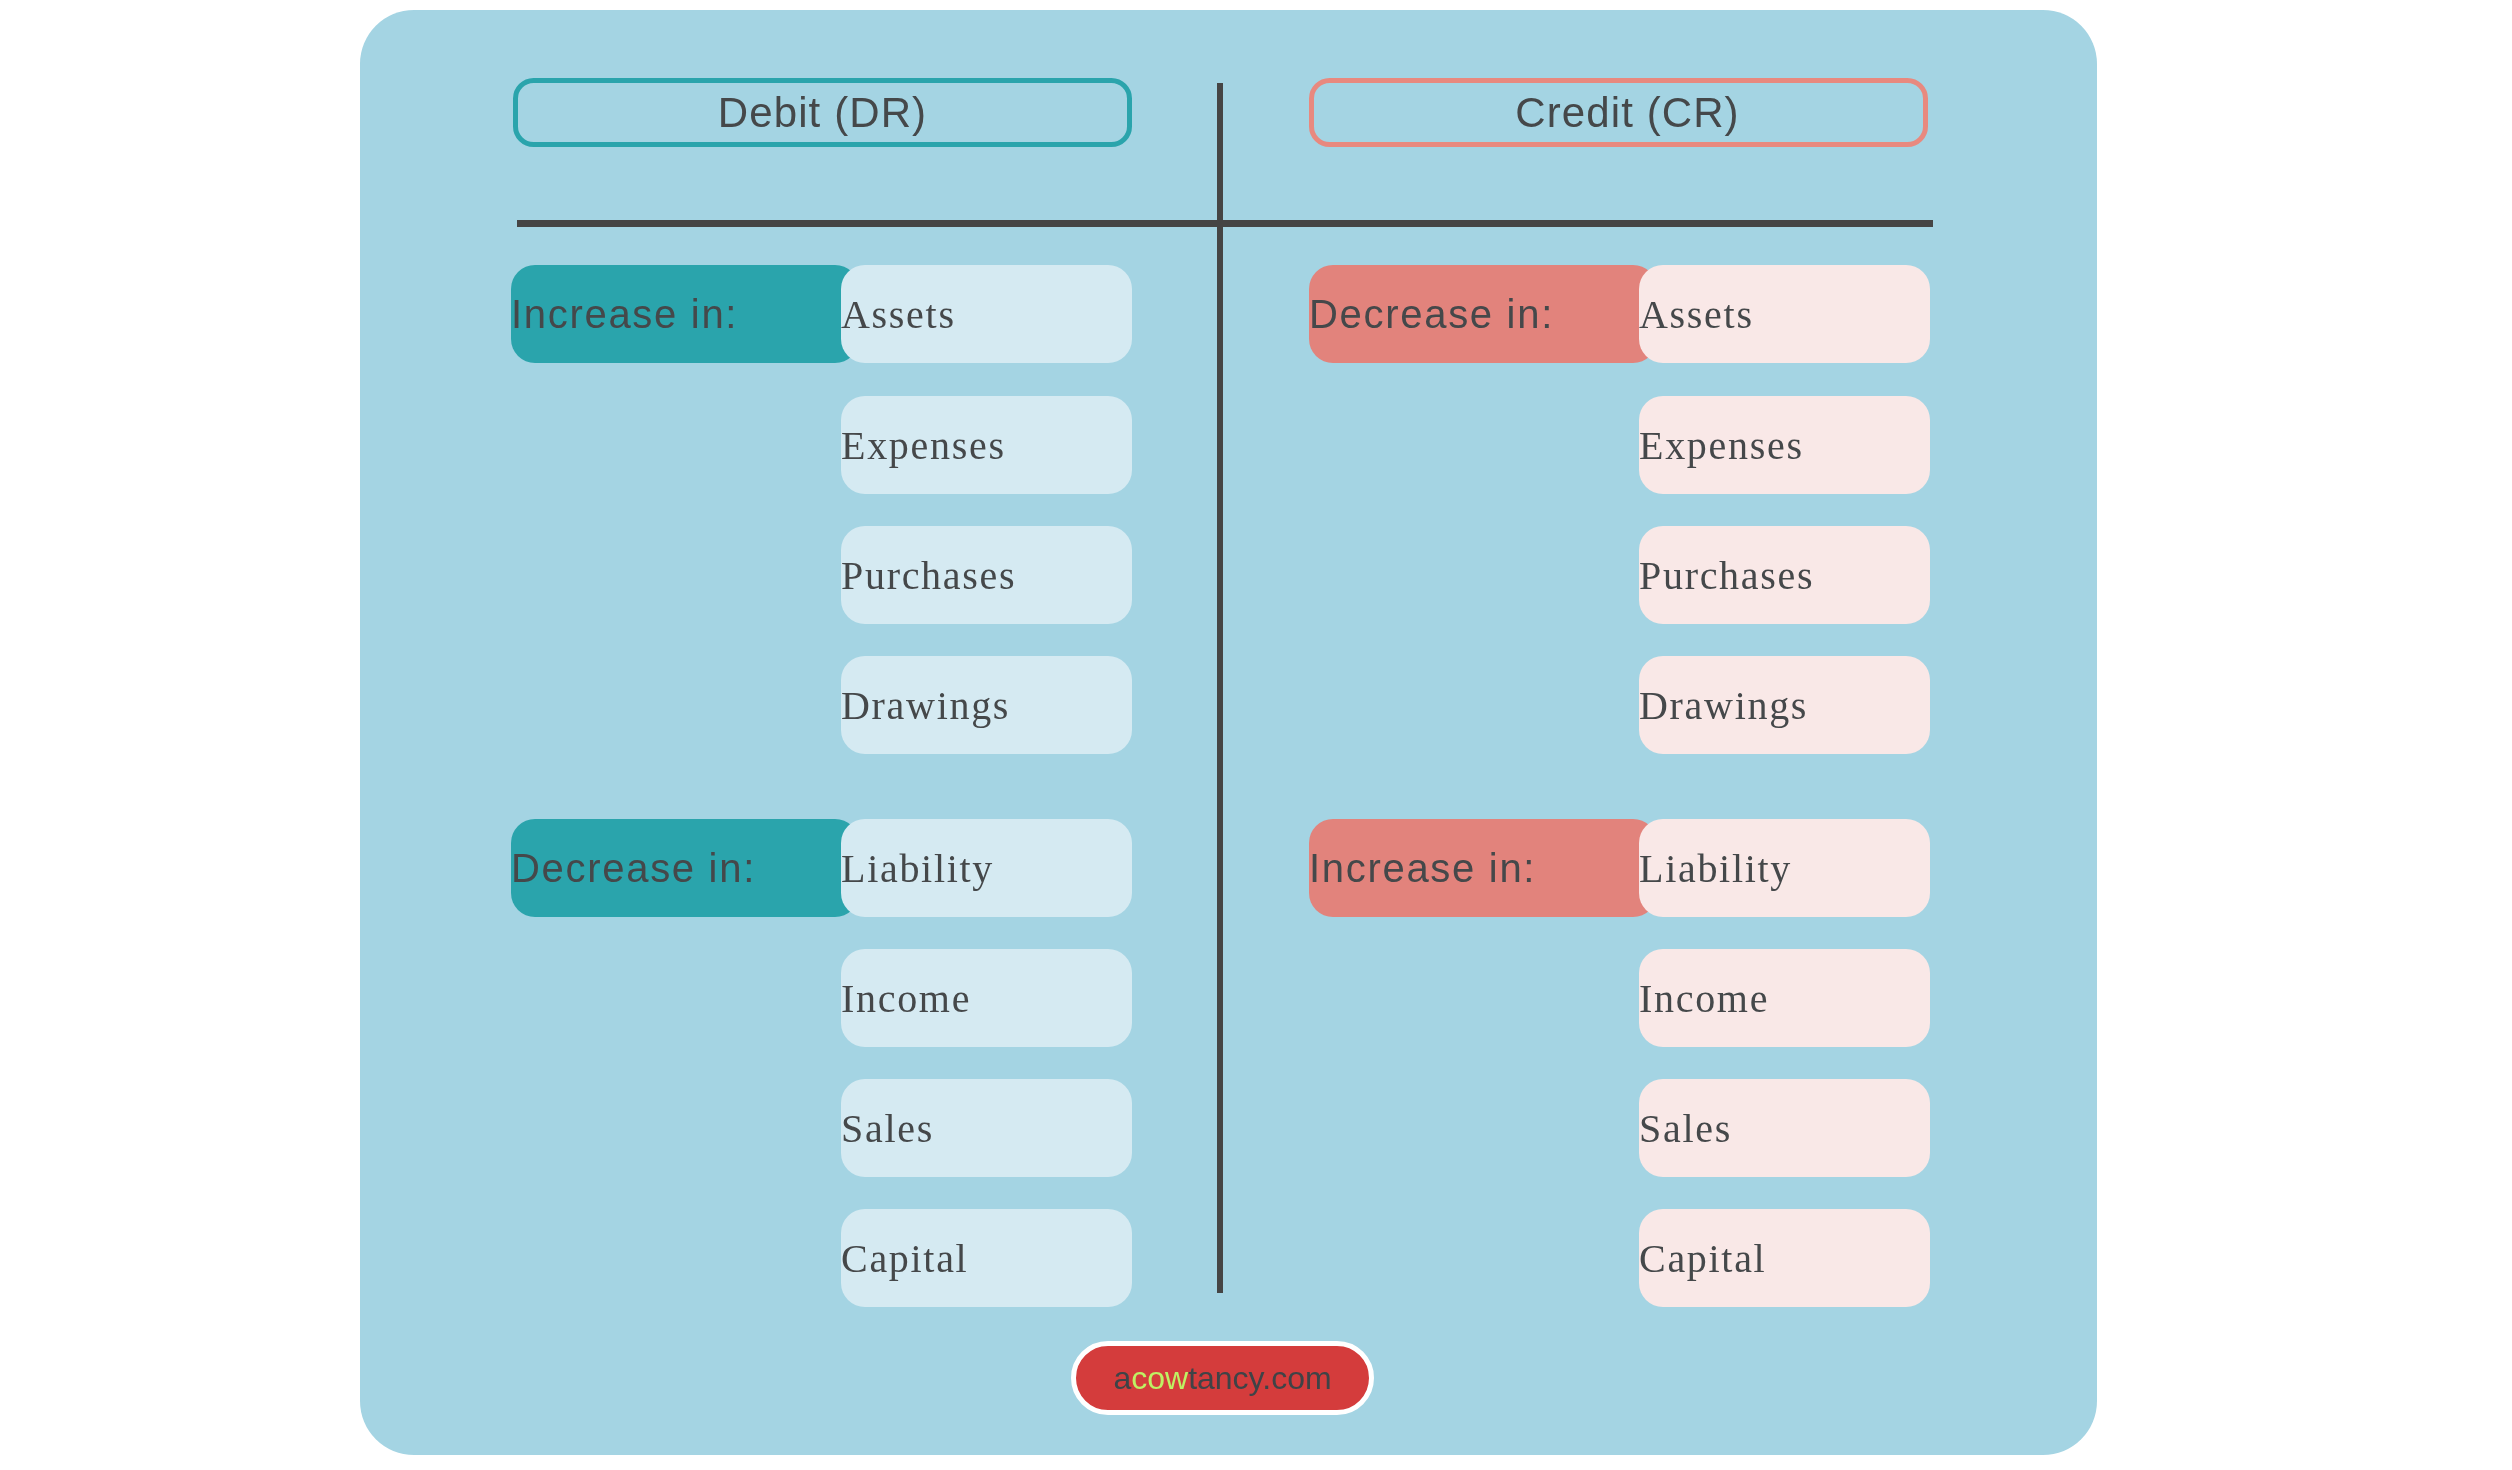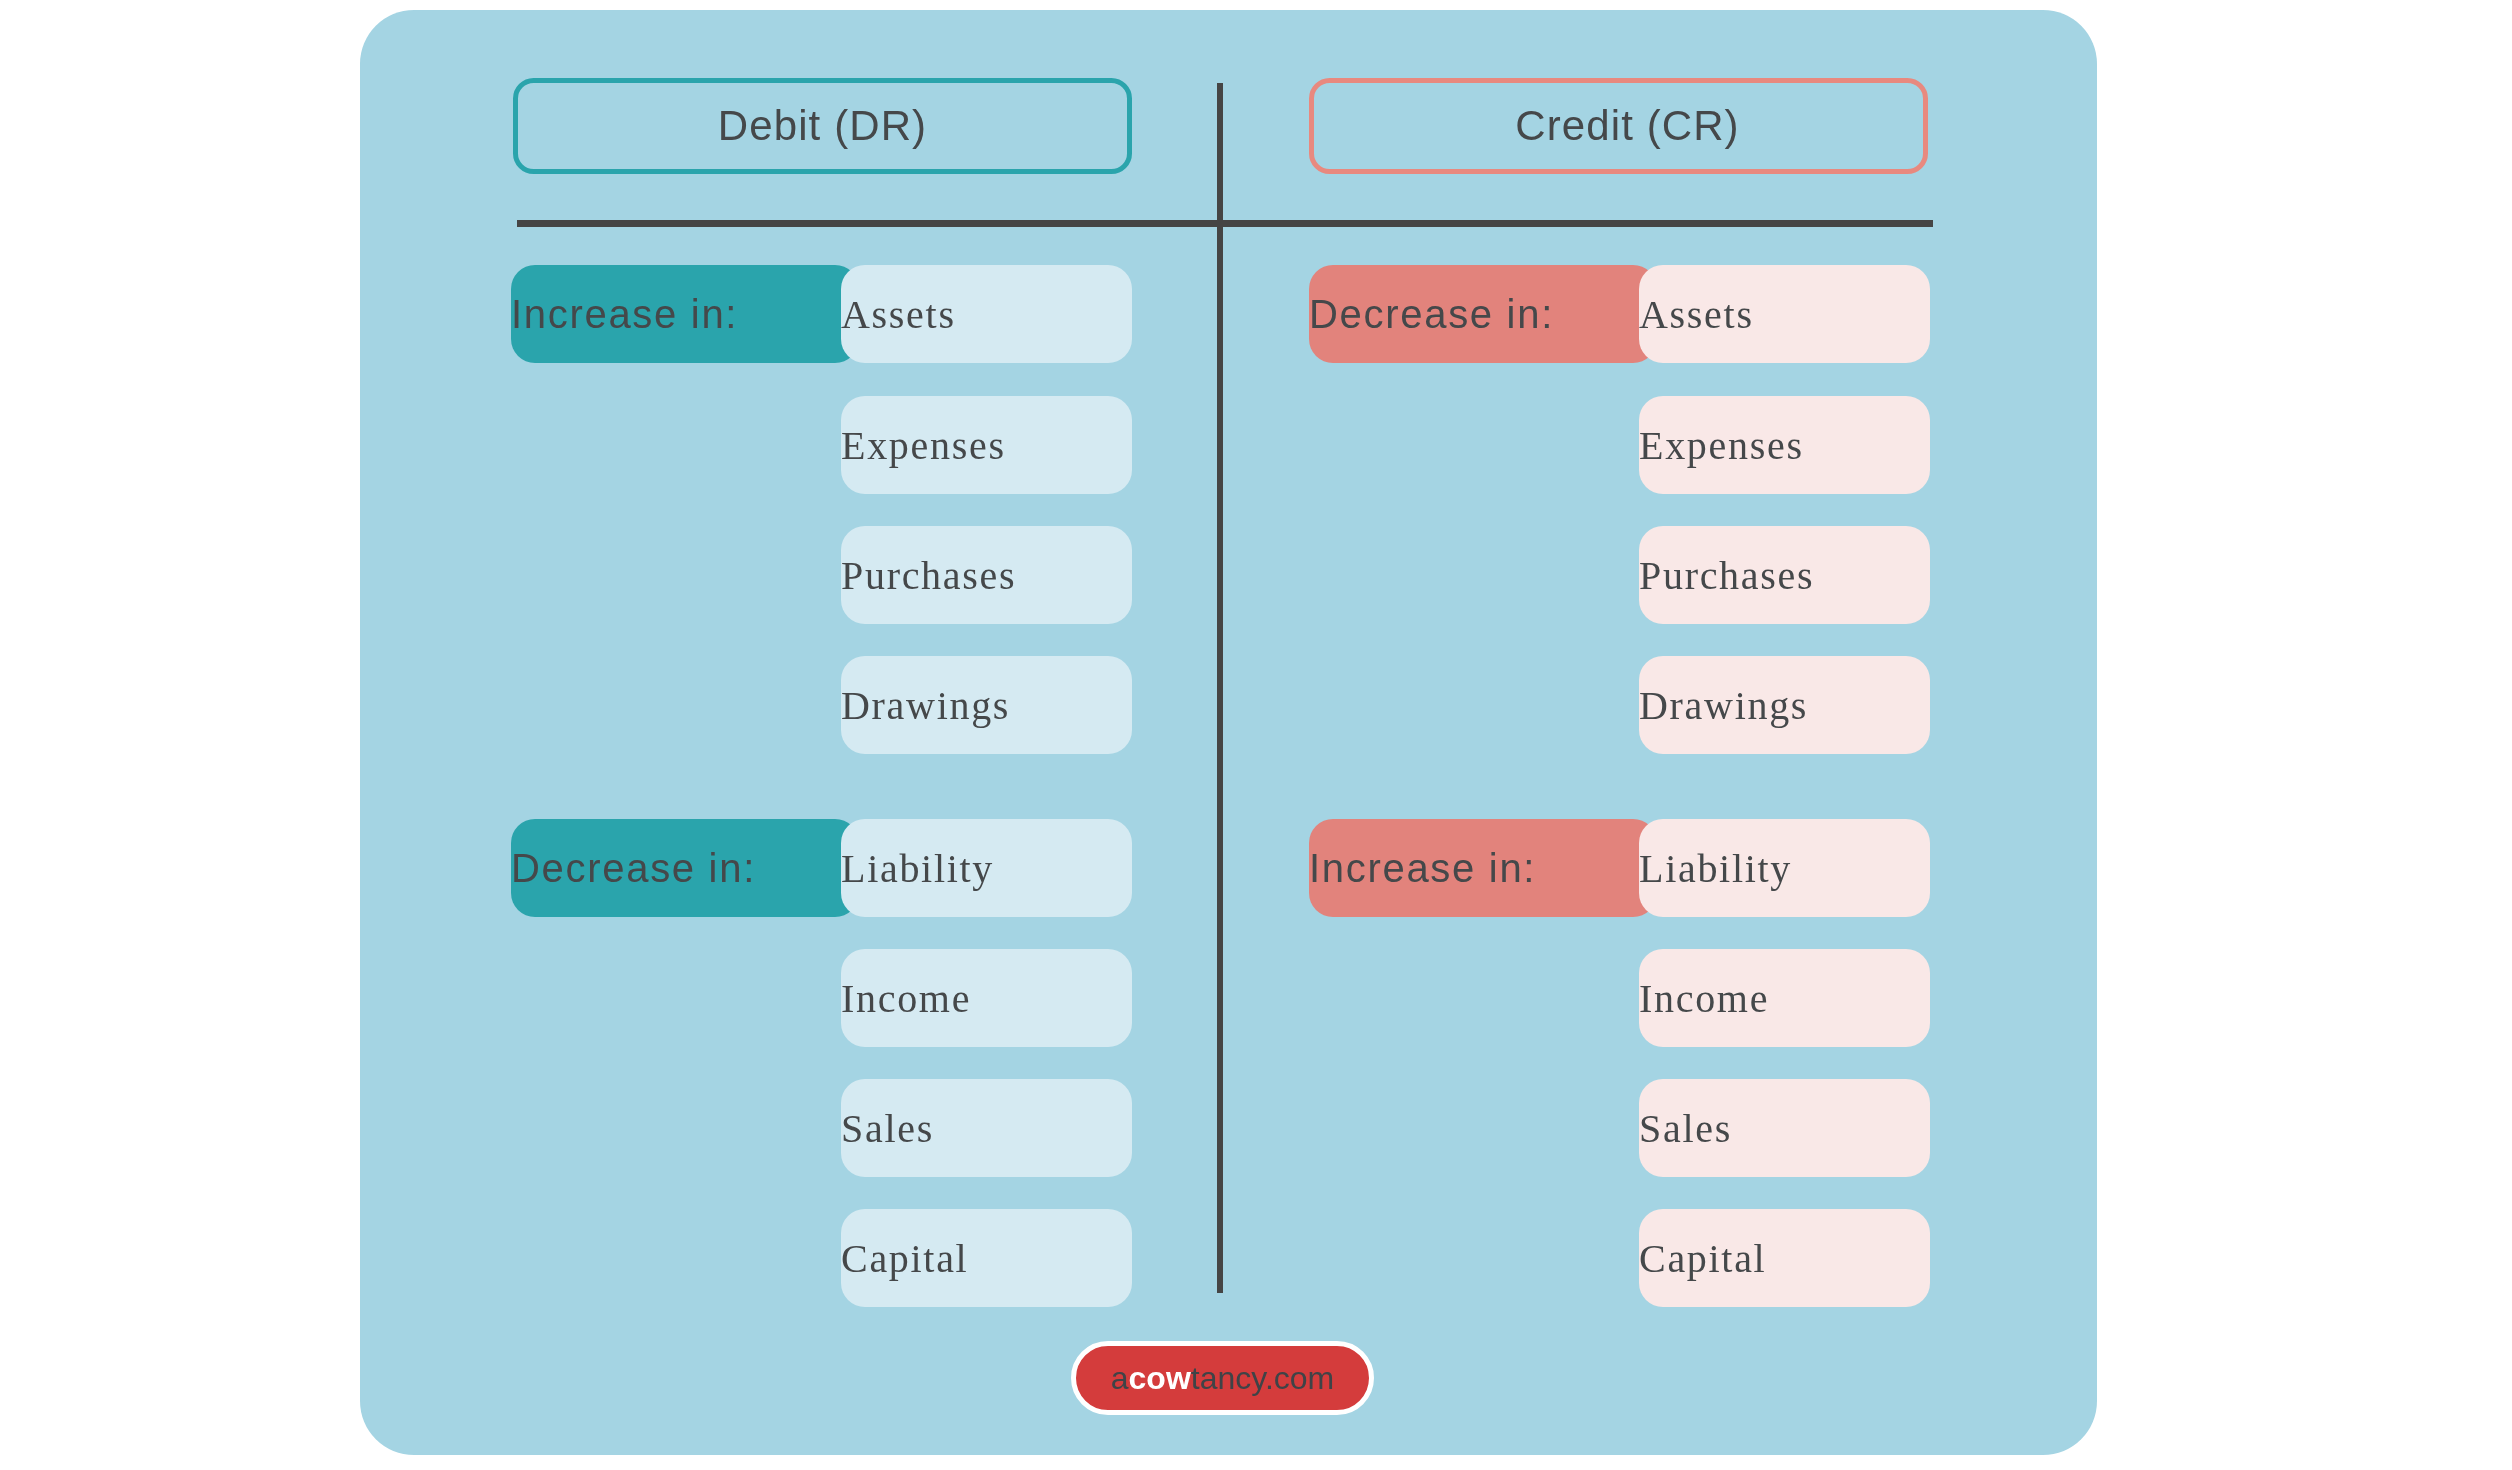--- a/index.html
+++ b/index.html
@@ -20,21 +20,21 @@
     top: 10.3px;
     width: 1737px;
     height: 1445px;
     background: #a4d4e3;
     border-radius: 54px;
   }
   .header-box {
     position: absolute;
     top: 78px;
     width: 619px;
-    height: 96px;
+    height: 69px;
     border: 5.1px solid #2aa4ac;
     border-radius: 20.6px;
     box-sizing: border-box;
     display: flex;
     align-items: center;
     justify-content: center;
     font-size: 42px;
     letter-spacing: 1.1px;
     color: #45484a;
     z-index: 3;
@@ -91,22 +91,22 @@
     border-radius: 40px;
     box-sizing: border-box;
     display: flex;
     align-items: center;
     justify-content: center;
     font-size: 32px;
     color: #3f4347;
     z-index: 6;
   }
   .footer-badge .brand {
-    color: #ffffff;
-    font-weight: bold;
+    color: #bef264;
+    font-weight: normal;
   }
 </style>
 </head>
 <body>
 
 <div class="panel"></div>
 
 <div class="hline"></div>
 <div class="vline"></div>
 

